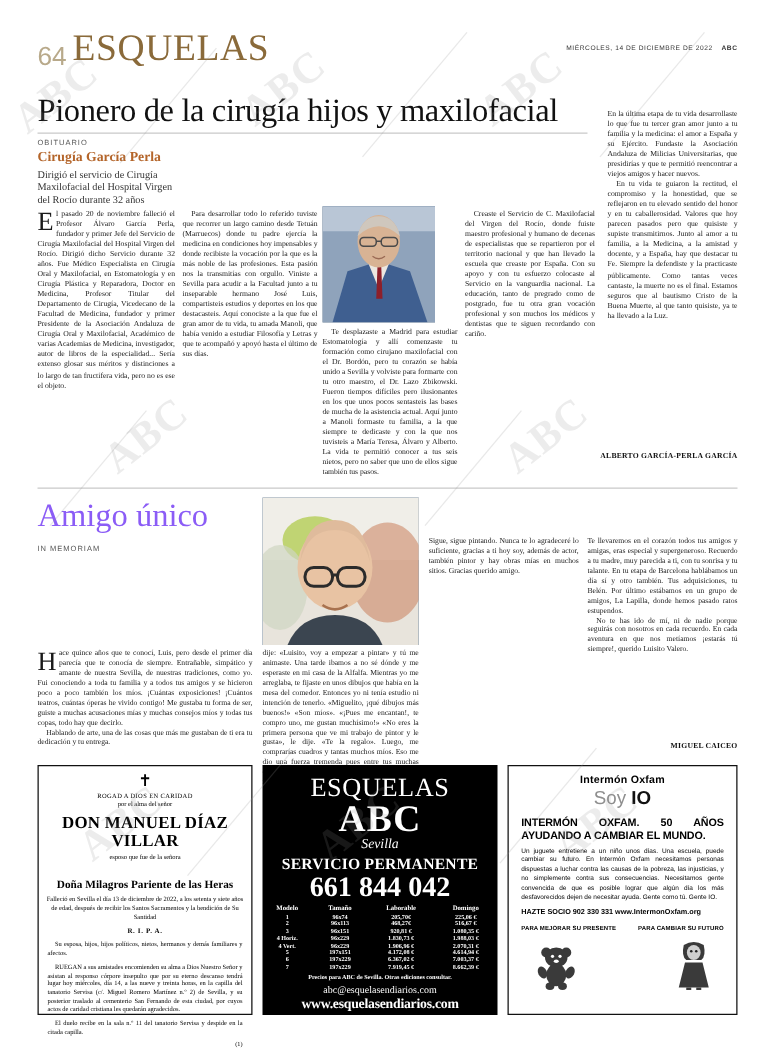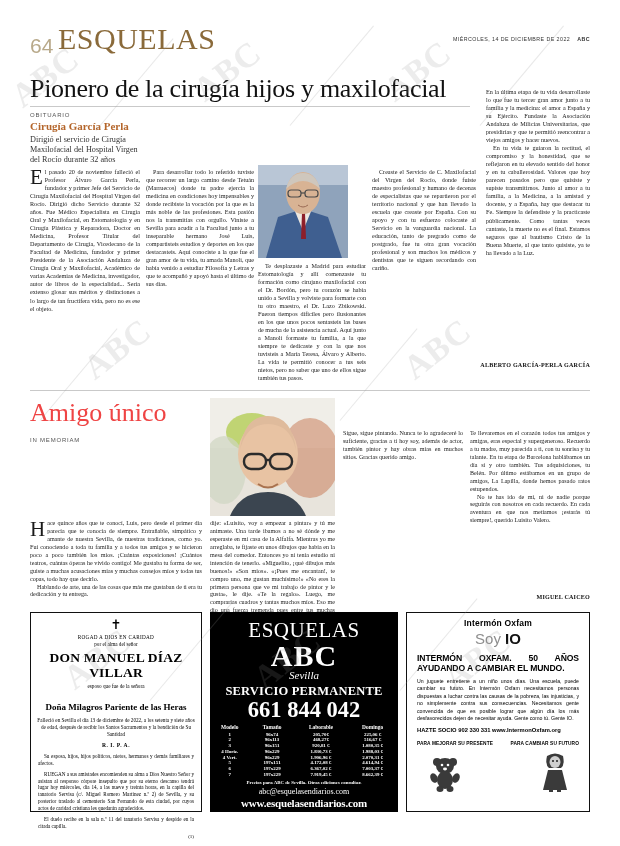--- a/index.html
+++ b/index.html
@@ -47,21 +47,21 @@
   .dropcap{float:left;font-size:21px;line-height:.82;padding:1px 2px 0 0;
       font-family:"Liberation Serif",serif;}
 
   .photo{position:absolute;overflow:hidden;background:#6a7f96;}
   .sign{position:absolute;font-family:"Liberation Serif",serif;
       font-weight:700;font-size:6.1px;letter-spacing:.2px;color:#111;
       text-align:right;}
 
   
   .a2-title{position:absolute;left:30px;top:440px;font-size:26px;
-      font-family:"Liberation Serif",serif;color:#ef4444;}
+      font-family:"Liberation Serif",serif;color:#8b5cf6;}
 
   
   .box{position:absolute;border:1px solid #111;background:#fff;box-sizing:border-box;}
   .esq{text-align:center;font-family:"Liberation Serif",serif;color:#000;}
   .esq .cross{font-size:13px;line-height:1;margin:5px 0 3px;}
   .esq .l1{font-size:5.2px;letter-spacing:.3px;}
   .esq .l2{font-size:5.2px;margin-top:1px;}
   .esq .name{font-size:13.5px;font-weight:700;line-height:1.08;margin:4px 0 3px;
       letter-spacing:.2px;}
   .esq .l3{font-size:5.2px;margin-top:2px;}

